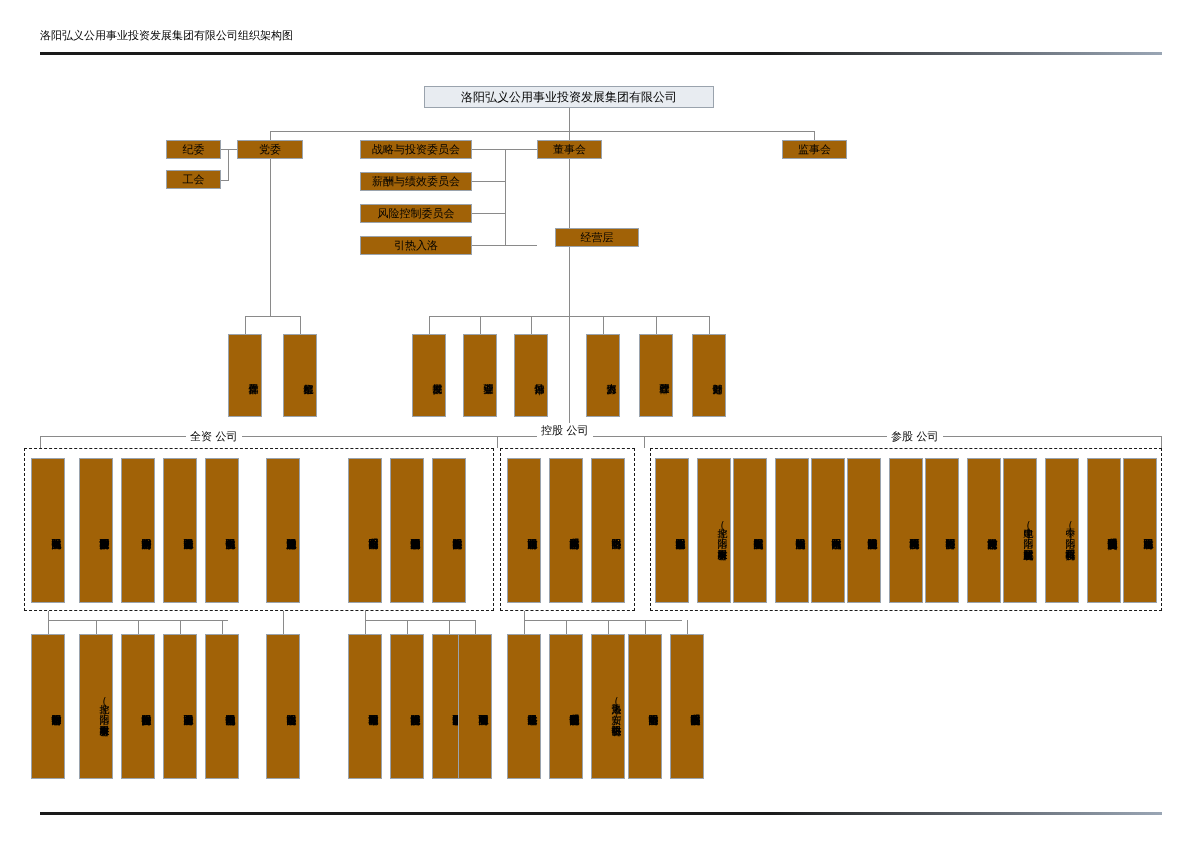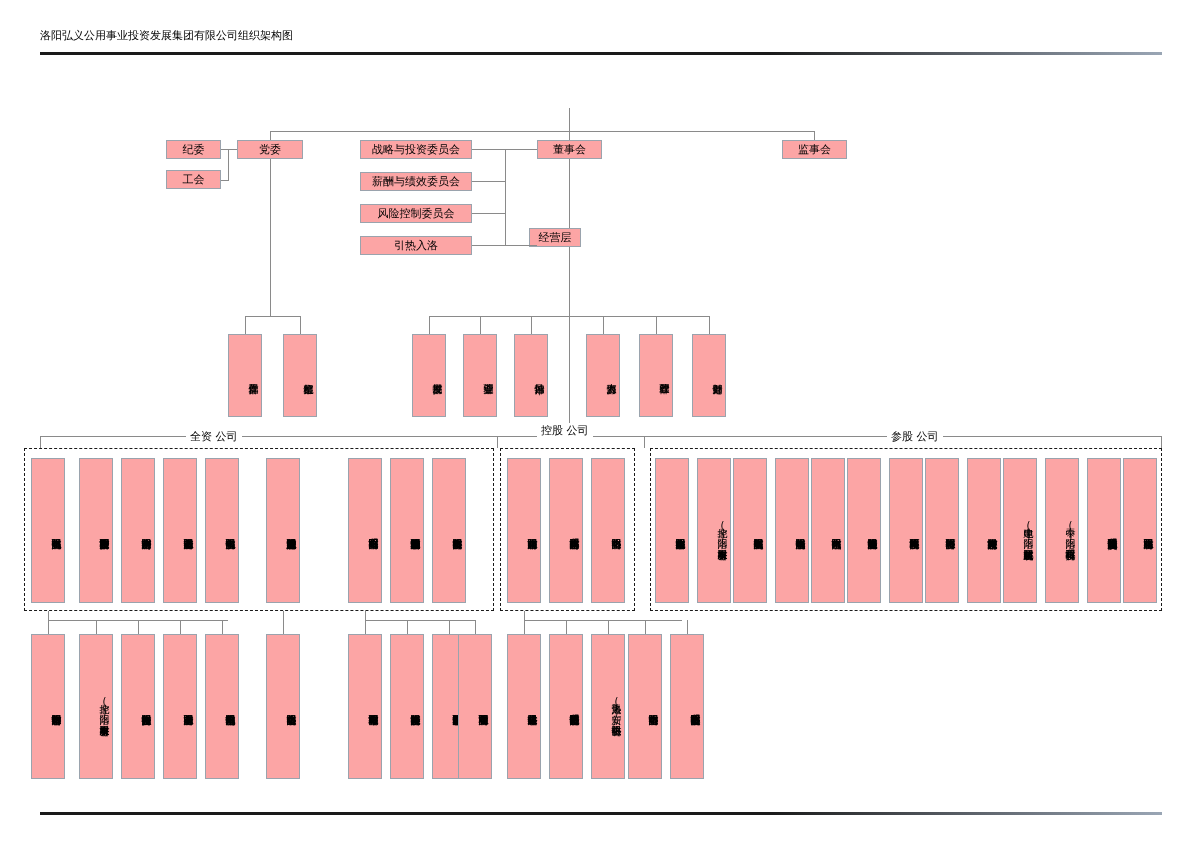--- a/index.html
+++ b/index.html
@@ -41,21 +41,21 @@
     width: 1122px;
     height: 3px;
     background: linear-gradient(to right, #1a1a1a 0%, #1a1a1a 65%, #9aa6b5 100%);
   }
 
   
   .box {
     position: absolute;
     box-sizing: border-box;
     border: 1px solid #9aa3ad;
-    background: #fca5a5;
+    background: #a16207;
     color: #000;
     font-size: 10px;
     line-height: 12px;
     display: flex;
     align-items: center;
     justify-content: center;
     text-align: center;
     padding: 1px;
   }
   .box.h {
@@ -106,41 +106,42 @@
 </style>
 </head>
 <body>
 
 <div id="page">
 
   <div class="title">洛阳弘义公用事业投资发展集团有限公司组织架构图</div>
   <div class="rule-top"></div>
   <div class="rule-bottom"></div>
 
+  <div class="box h root" style="left:424px; top:86px; width:290px; height:22px;">洛阳弘义公用事业投资发展集团有限公司</div>
 
   <div class="ln lnv" style="left:569px; top:108px; width:1px; height:23px;"></div>
 
   <div class="ln lnh" style="left:270px; top:131px; width:545px; height:1px;"></div>
 
   <div class="ln lnv" style="left:270px; top:131px; width:1px; height:9px;"></div>
   <div class="ln lnv" style="left:569px; top:131px; width:1px; height:9px;"></div>
   <div class="ln lnv" style="left:814px; top:131px; width:1px; height:9px;"></div>
 
   <div class="box h mid" style="left:166px; top:140px; width:55px; height:19px;">纪委</div>
   <div class="box h mid" style="left:166px; top:170px; width:55px; height:19px;">工会</div>
   <div class="box h mid" style="left:237px; top:140px; width:66px; height:19px;">党委</div>
   <div class="ln lnh" style="left:221px; top:149px; width:16px; height:1px;"></div>
   <div class="ln lnv" style="left:228px; top:149px; width:1px; height:31px;"></div>
   <div class="ln lnh" style="left:221px; top:180px; width:8px; height:1px;"></div>
 
   <div class="box h mid" style="left:782px; top:140px; width:65px; height:19px;">监事会</div>
 
   <div class="box h mid" style="left:537px; top:140px; width:65px; height:19px;">董事会</div>
 
-  <div class="box h mid" style="left:529px; top:228px; width:52px; height:19px;">经营层</div>
+  <div class="box h mid" style="left:555px; top:228px; width:84px; height:19px;">经营层</div>
   <div class="ln lnv" style="left:569px; top:159px; width:1px; height:69px;"></div>
 
   <div class="box h mid" style="left:360px; top:140px; width:112px; height:19px;">战略与投资委员会</div>
   <div class="box h mid" style="left:360px; top:172px; width:112px; height:19px;">薪酬与绩效委员会</div>
   <div class="box h mid" style="left:360px; top:204px; width:112px; height:19px;">风险控制委员会</div>
   <div class="box h mid" style="left:360px; top:236px; width:112px; height:19px;">引热入洛</div>
 
   <div class="ln lnv" style="left:505px; top:149px; width:1px; height:97px;"></div>
   <div class="ln lnh" style="left:472px; top:149px; width:65px; height:1px;"></div>
   <div class="ln lnh" style="left:472px; top:181px; width:34px; height:1px;"></div>

